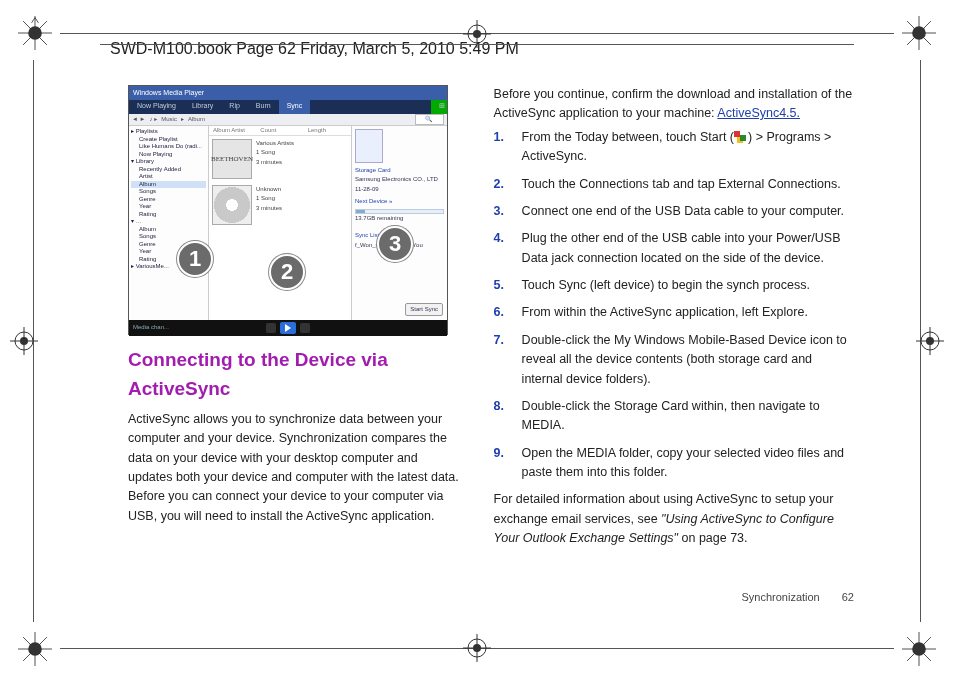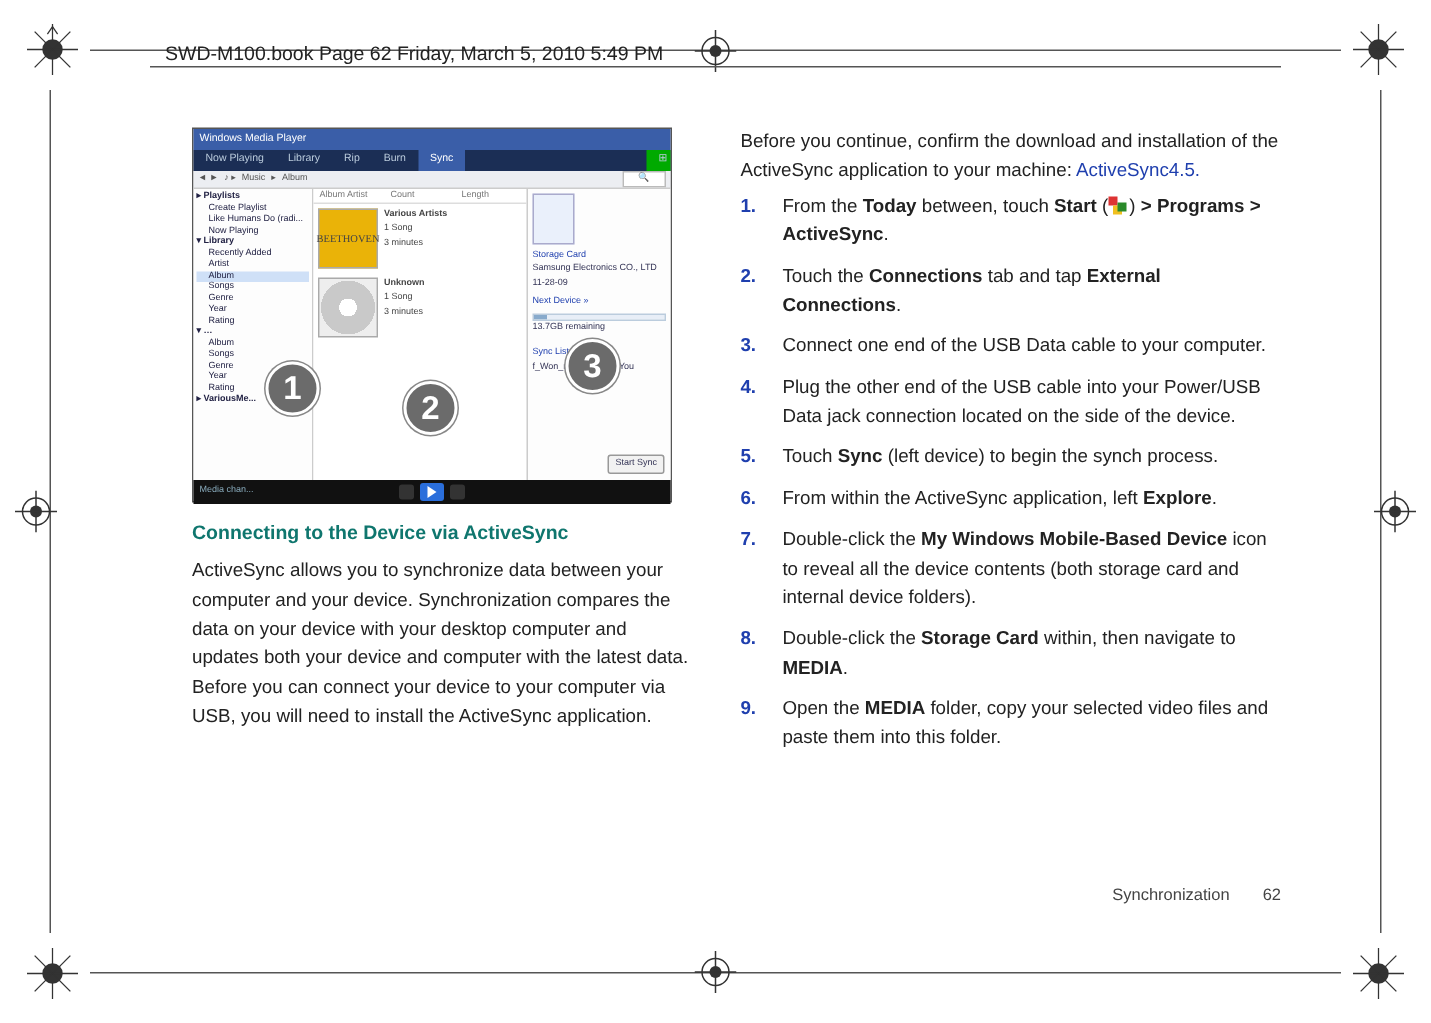--- a/index.html
+++ b/index.html
@@ -20,21 +20,21 @@
 
   .reg-line-h { position: absolute; height: 1px; background: #555; }
   .reg-line-v { position: absolute; width: 1px; background: #555; }
   .reg-top    { top: 33px; left: 60px; right: 60px; }
   .reg-bot    { bottom: 33px; left: 60px; right: 60px; }
   .reg-left   { left: 33px; top: 60px; bottom: 60px; }
   .reg-right  { right: 33px; top: 60px; bottom: 60px; }
   .cross.center-top  { left: 50%; top: 20px; transform: translateX(-50%); }
   .cross.center-bot  { left: 50%; bottom: 20px; transform: translateX(-50%); }
 
-  .hdr { position: absolute; top: 28px; left: 110px; font-size: 13px; color: #222; }
+  .hdr { position: absolute; top: 40px; left: 110px; font-size: 16px; color: #222; }
   .hdr-rule { position: absolute; top: 44px; left: 100px; right: 100px; height: 1px; background: #555; }
 
   .content { position: absolute; top: 85px; left: 100px; right: 100px; bottom: 60px; display: flex; gap: 32px; }
   .col { flex: 1 1 50%; font-size: 12.5px; line-height: 1.55; }
   .leftcol { padding-left: 28px; }
   .rightcol { }
 
   
   .shot { width: 320px; height: 250px; background:#fafafa; border:1px solid #555; position:relative; margin-bottom:10px; }
   .shot .titlebar { height:14px; background:#3a5ea8; display:flex; align-items:center; padding:0 4px; font-size:7px; color:#fff; }
@@ -46,44 +46,44 @@
   .shot .body { display:flex; height:194px; }
   .shot .sidebar { width:80px; border-right:1px solid #ccc; font-size:6px; color:#224; padding:2px 2px; overflow:hidden; background:#fdfdfd;}
   .shot .sidebar div { white-space:nowrap; line-height:1.25; }
   .shot .sidebar .ind1 { padding-left:8px; }
   .shot .sidebar .sel  { background:#cfe0f7; }
   .shot .main { flex:1; display:flex; }
   .shot .albums { flex:1; position:relative; background:#fff; }
   .shot .albums .hdr2 { height:10px; font-size:6px; color:#777; border-bottom:1px solid #ddd; display:flex; }
   .shot .albums .hdr2 span{flex:1;padding-left:4px;}
   .shot .album { display:flex; gap:4px; padding:3px; font-size:6px; color:#444; }
-  .shot .album .art { width:40px; height:40px; background:#eab308; border:1px solid #aaa; display:flex; align-items:center; justify-content:center; font-size:7px; font-family:serif; }
+  .shot .album .art { width:40px; height:40px; background:#e5e5e5; border:1px solid #aaa; display:flex; align-items:center; justify-content:center; font-size:7px; font-family:serif; }
   .shot .album .cd  { width:40px; height:40px; border:1px solid #aaa; background: radial-gradient(circle,#fff 0 6px,#c9c9c9 6px 18px,#eee 18px 20px); }
   .shot .syncpane { width:96px; border-left:1px solid #ccc; font-size:6px; color:#335; padding:3px; position:relative; background:#fdfdfd;}
   .shot .syncpane .card { width:28px; height:34px; border:1px solid #aac; background:#eaf0fb; margin-bottom:3px; }
   .shot .syncpane .btn { position:absolute; bottom:4px; right:4px; font-size:6px; padding:1px 4px; border:1px solid #999; background:#f2f2f2; border-radius:2px; }
   .shot .player { height:16px; background:#111; display:flex; align-items:center; justify-content:center; gap:4px; }
   .shot .player .pbtn { width:16px; height:12px; background:#2a6edb; border-radius:2px; position:relative; }
   .shot .player .pbtn::after{ content:""; position:absolute; left:5px; top:2px; border-left:6px solid #fff; border-top:4px solid transparent; border-bottom:4px solid transparent;}
   .shot .player .sbtn { width:10px; height:10px; background:#333; border-radius:2px; }
 
   .callout { position:absolute; width:36px; height:36px; border-radius:50%; background:#6b6b6b; border:2px solid #fff; color:#fff; font-size:22px; font-weight:600; display:flex; align-items:center; justify-content:center; box-shadow:0 0 0 1px #888; }
   .c1 { left:48px;  top:155px; }
   .c2 { left:140px; top:168px; }
   .c3 { left:248px; top:140px; }
 
-  .subhead { color:#0f766e; font-weight:700; font-size:13px; margin:6px 0 6px 0; display:block; }
+  .subhead { color:#a21caf; font-weight:700; font-size:19px; margin:6px 0 6px 0; display:block; }
   .para { margin-top:4px; }
 
   ol.steps { list-style:none; padding-left:0; margin-top:4px; }
   ol.steps > li { display:flex; margin-bottom:8px; }
   ol.steps > li .num { color:#1f3fae; font-weight:700; width:28px; flex-shrink:0; }
   ol.steps > li .txt { flex:1; }
-  .b { font-weight:700; }
-  .link { color:#1f3fae; }
+  .b { font-weight:400; }
+  .link { color:#1f3fae; text-decoration:underline; }
   .ic { display:inline-block; width:14px; height:12px; vertical-align:middle; position:relative; }
   .ic::before{content:"";position:absolute;left:0;top:0;width:6px;height:6px;background:#d33;}
   .ic::after {content:"";position:absolute;left:6px;top:4px;width:6px;height:6px;background:#2a8a2a;}
   .ic span{position:absolute;left:3px;top:6px;width:6px;height:6px;background:#f0c020;}
 
   .footer { position:absolute; right:0; bottom:16px; font-size:11px; color:#444; }
   .footer .sec { margin-right:22px; }
 
   .italic { font-style: italic; }
 </style>
@@ -315,19 +315,22 @@
         <li>
             <span class="num">8.</span>
             <span class="txt"><span>Double-click the </span><span class="b">Storage Card</span><span> within, then navigate to </span><span class="b">MEDIA</span><span>.</span></span>
           </li>
         <li>
             <span class="num">9.</span>
             <span class="txt"><span>Open the </span><span class="b">MEDIA</span><span> folder, copy your selected video files and paste them into this folder.</span></span>
           </li>
       </ol>
 
+      <p class="para">
+        <span>For detailed information about using ActiveSync to setup your exchange email services, see </span><span class="italic">"Using ActiveSync to Configure Your Outlook Exchange Settings"</span><span> on page 73.</span>
+      </p>
 
       <div class="footer">
         <span class="sec">Synchronization</span><span>62</span>
       </div>
     </div>
   </div>
 </div>
 
 </body></html>

